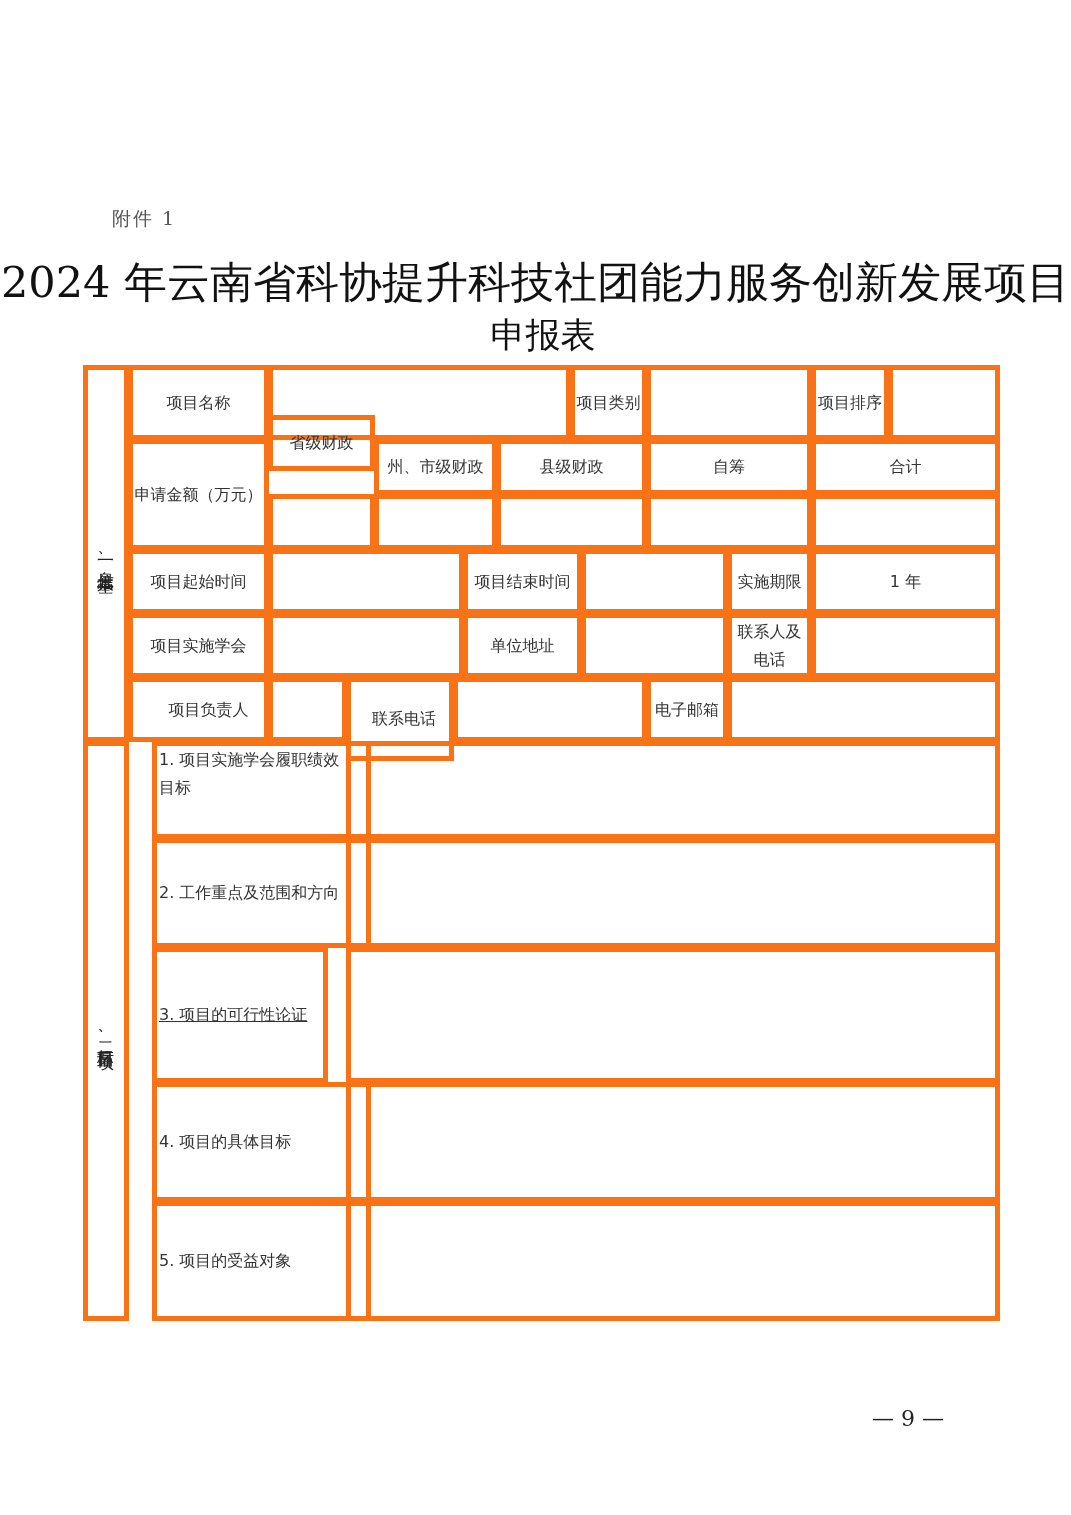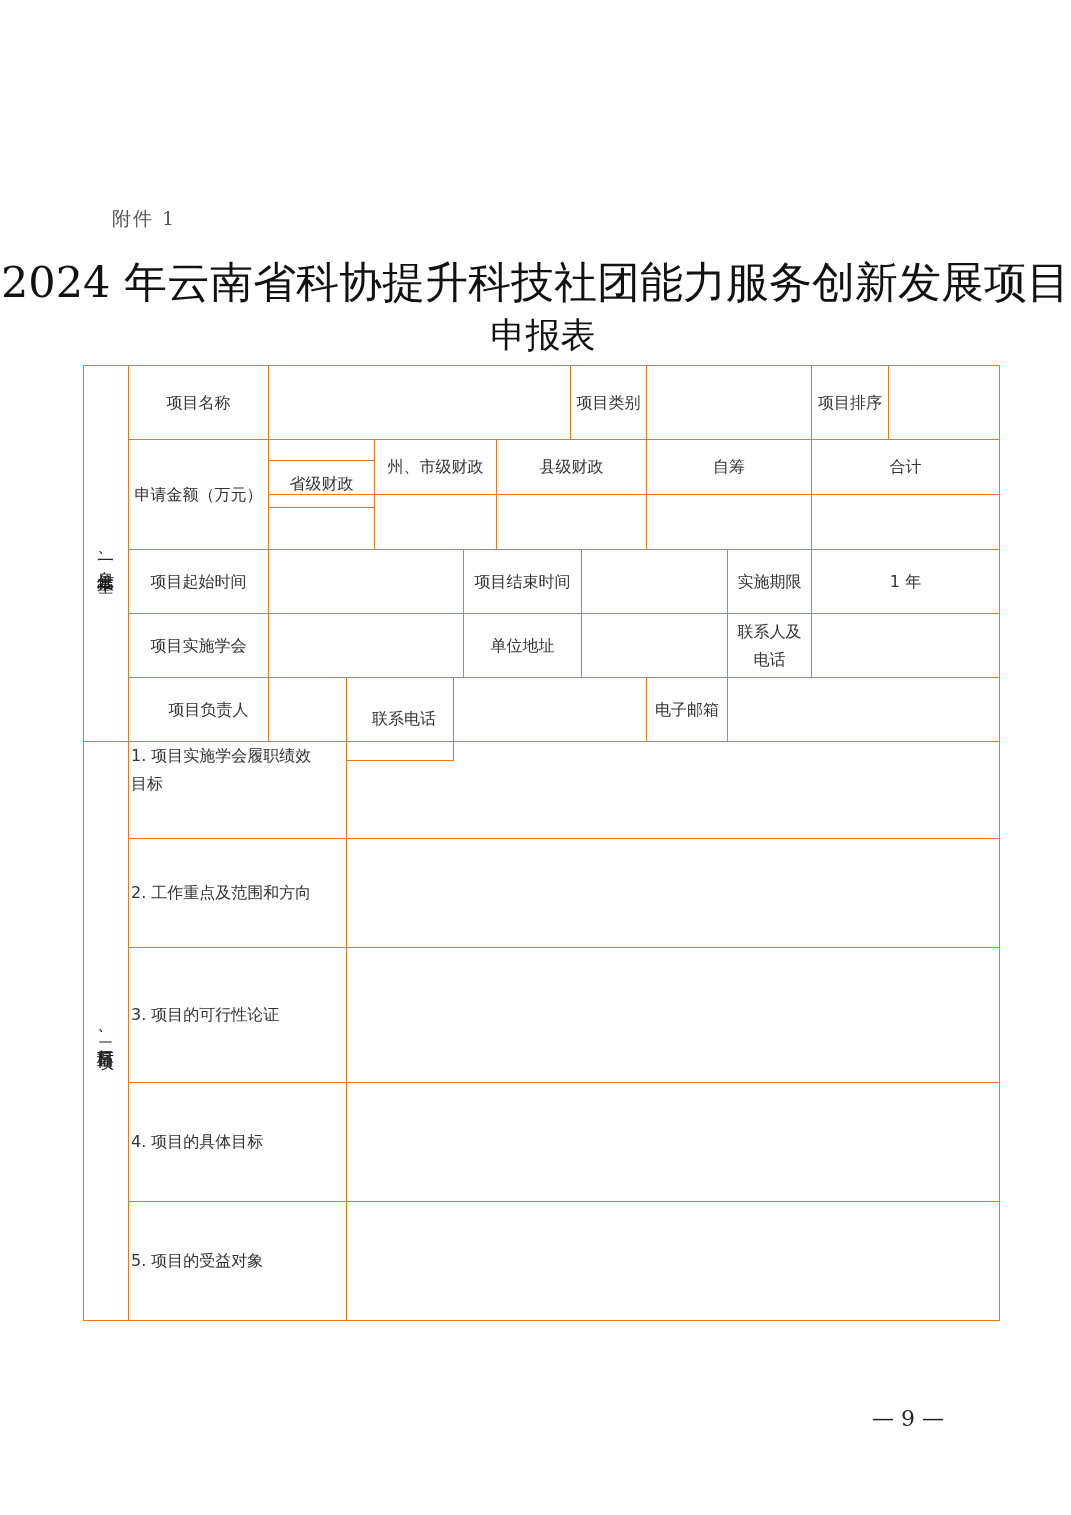--- a/index.html
+++ b/index.html
@@ -1,21 +1,21 @@
 <!DOCTYPE html>
 <html><head>
 <meta charset="utf-8">
 <style>
   html, body { margin:0; padding:0; background:#ffffff; }
   body { width:1071px; height:1515px; position:relative; overflow:hidden; font-family:"DejaVu Sans", sans-serif; color:#222; }
   .attach { position:absolute; left:112px; top:206px; font-family:"DejaVu Serif", serif; font-size:19px; color:#555; letter-spacing:2px; }
   .title1 { position:absolute; left:0; width:1071px; top:254px; text-align:center; font-family:"DejaVu Serif", serif; font-size:43px; color:#111; letter-spacing:0px; }
   .title2 { position:absolute; left:0; width:1086px; top:312px; text-align:center; font-family:"DejaVu Serif", serif; font-size:35px; color:#111; }
-  .cell { position:absolute; box-sizing:border-box; border:1px solid #f97316; display:flex; align-items:center; justify-content:center; font-size:16px; color:#333; text-align:center; line-height:28px; background:transparent; }
-  .cell.left { justify-content:flex-start; text-align:left; padding-left:2px; }
+  .cell { position:absolute; box-sizing:border-box; border:5px solid #f97316; display:flex; align-items:center; justify-content:center; font-size:16px; color:#333; text-align:center; line-height:28px; background:transparent; }
+  .cell.left { justify-content:flex-start; text-align:left; padding-left:2px;margin-left:24px; }
   .cell.input { cursor:text; }
   .vert { writing-mode:vertical-rl; text-orientation:upright; font-size:17px; color:#222; letter-spacing:-2px; }
   .pageno { position:absolute; left:872px; top:1406px; font-family:"DejaVu Serif", serif; font-size:22px; color:#222; }
 </style>
 </head>
 <body>
 
 <div class="attach">附件 1</div>
 <div class="title1">2024 年云南省科协提升科技社团能力服务创新发展项目</div>
 <div class="title2">申报表</div>
@@ -30,21 +30,21 @@
   <div class="cell input" style="left:268px;top:365px;width:303px;height:75px;"></div>
   <div class="cell" style="left:570px;top:365px;width:77px;height:75px;">项目类别</div>
   <div class="cell input" style="left:646px;top:365px;width:166px;height:75px;"></div>
   <div class="cell" style="left:811px;top:365px;width:78px;height:75px;">项目排序</div>
   <div class="cell input" style="left:888px;top:365px;width:112px;height:75px;"></div>
 
   <div class="cell" style="left:128px;top:439px;width:141px;height:111px;flex-direction:row;">
     <span>申请金额</span>
     <span>（万元）</span>
   </div>
-  <div class="cell" style="left:268px;top:460px;width:107px;height:48px;">省级财政</div>
+  <div class="cell" style="left:268px;top:415px;width:107px;height:56px;">省级财政</div>
   <div class="cell" style="left:374px;top:439px;width:123px;height:56px;">州、市级财政</div>
   <div class="cell" style="left:496px;top:439px;width:151px;height:56px;">县级财政</div>
   <div class="cell" style="left:646px;top:439px;width:166px;height:56px;">自筹</div>
   <div class="cell" style="left:811px;top:439px;width:189px;height:56px;">合计</div>
   <div class="cell input" style="left:268px;top:494px;width:107px;height:56px;"></div>
   <div class="cell input" style="left:374px;top:494px;width:123px;height:56px;"></div>
   <div class="cell input" style="left:496px;top:494px;width:151px;height:56px;"></div>
   <div class="cell input" style="left:646px;top:494px;width:166px;height:56px;"></div>
   <div class="cell input" style="left:811px;top:494px;width:189px;height:56px;"></div>
 
@@ -78,21 +78,21 @@
 
   <div class="cell left" style="left:128px;top:741px;width:219px;height:98px;flex-direction:column;align-items:flex-start;">
     <span>1. 项目实施学会履职绩效</span>
     <span>目标</span>
   </div>
   <div class="cell input" style="left:346px;top:741px;width:654px;height:98px;"></div>
 
   <div class="cell left" style="left:128px;top:838px;width:219px;height:110px;">2. 工作重点及范围和方向</div>
   <div class="cell input" style="left:346px;top:838px;width:654px;height:110px;"></div>
 
-  <div class="cell left" style="left:128px;top:947px;width:219px;height:136px;">3. 项目的可行性论证</div>
+  <div class="cell left" style="left:128px;top:947px;width:176px;height:136px;text-decoration:underline;">3. 项目的可行性论证</div>
   <div class="cell input" style="left:346px;top:947px;width:654px;height:136px;"></div>
 
   <div class="cell left" style="left:128px;top:1082px;width:219px;height:120px;">4. 项目的具体目标</div>
   <div class="cell input" style="left:346px;top:1082px;width:654px;height:120px;"></div>
 
   <div class="cell left" style="left:128px;top:1201px;width:219px;height:120px;">5. 项目的受益对象</div>
   <div class="cell input" style="left:346px;top:1201px;width:654px;height:120px;"></div>
 </div>
 
 <div class="pageno">— 9 —</div>

